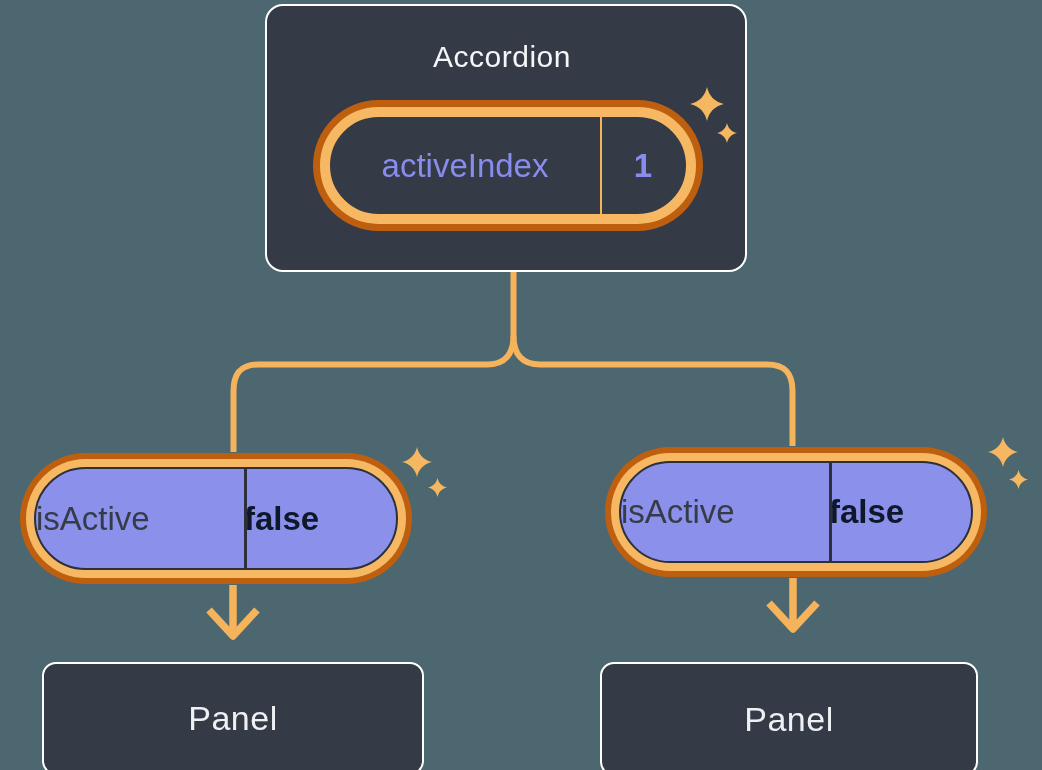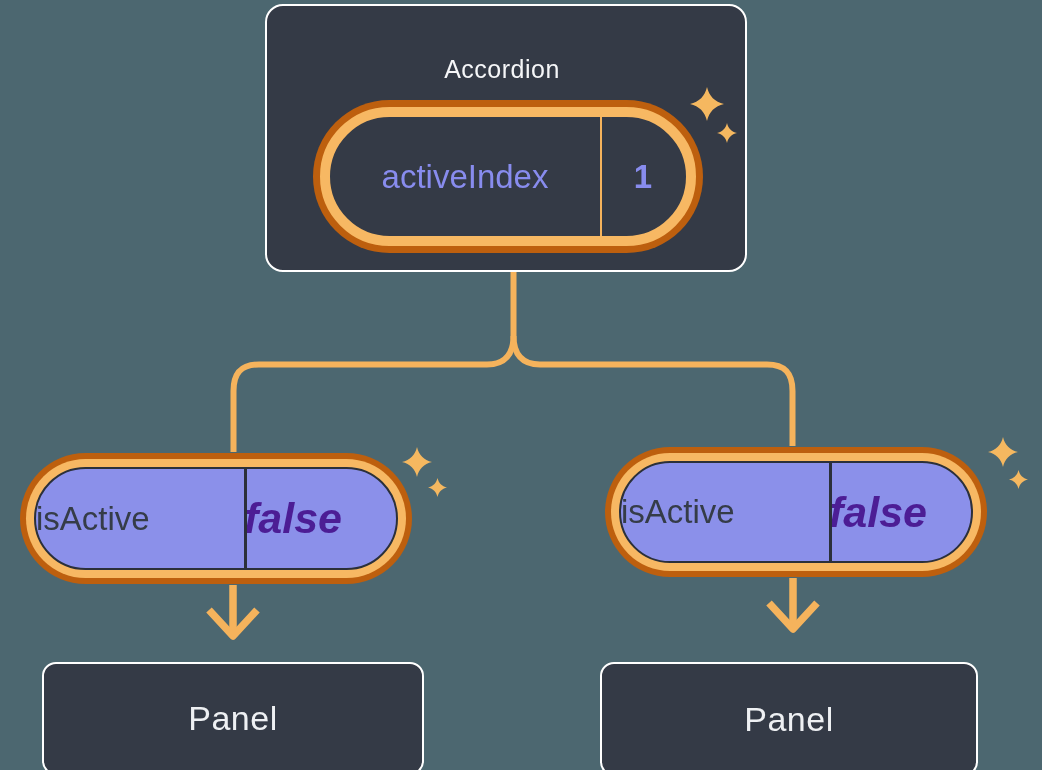--- a/index.html
+++ b/index.html
@@ -29,30 +29,29 @@
     background: #343a46;
     border: 2.5px solid #ffffff;
     border-radius: 18px;
     z-index: 2;
   }
   .root-title {
     position: absolute;
     left: 0; right: 8px; top: 34px;
     text-align: center;
     color: #f5f6f8;
-    font-size: 25px;
+    font-size: 30px;
     letter-spacing: 0.5px;
-    margin-top: 15px;
   }
 
   
   .state-pill {
     position: absolute;
     left: 320px; top: 107px;
-    width: 376px; height: 139px;
+    width: 376px; height: 117px;
     background: #343a46;
     border: 10px solid #f7b863;
     border-radius: 999px;
     box-shadow: 0 0 0 7px #bd5f0e;
     display: flex;
     align-items: stretch;
     z-index: 3;
   }
   .state-pill .cell {
     display: flex; align-items: center; justify-content: center;
@@ -88,21 +87,21 @@
   }
   .prop-pill .cell.label { flex: 0 0 208px; }
   .prop-pill .cell.value { flex: 1; }
   .prop-pill .divider {
     position: absolute;
     left: 208px; top: 0; bottom: 0;
     width: 2.5px;
     background: #2b303a;
   }
   .prop-name  { color: #353c48; font-size: 33px; }
-  .prop-value { color: #4c1d95; font-size: 43px; font-weight: 700; font-style: italic; }
+  .prop-value { color: #0f172a; font-size: 33px; font-weight: 700; }
 
   
   .panel-box {
     position: absolute;
     background: #343a46;
     border: 2.5px solid #ffffff;
     border-radius: 14px;
     display: flex; align-items: center; justify-content: center;
     z-index: 2;
     margin-top: 17px;

